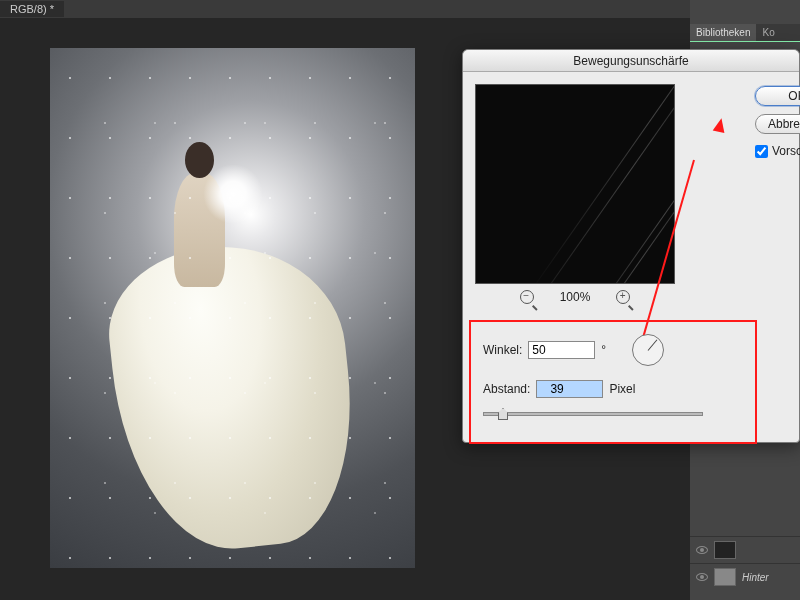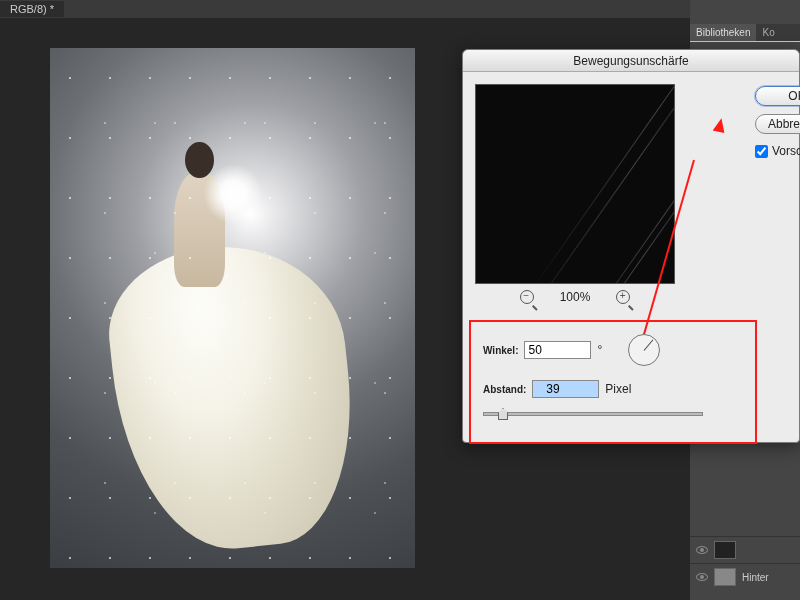--- a/index.html
+++ b/index.html
@@ -210,21 +210,21 @@
     width: 288px; height: 124px;
     border: 2.5px solid #ff1a1a;
     pointer-events: none;
   }
   .row {
     display: flex;
     align-items: center;
     gap: 6px;
     margin-bottom: 14px;
   }
-  .row label { font-size: 10px; font-weight: bold; }
+  .row label { font-size: 12px; }
   input.num {
     width: 67px; height: 18px;
     border: 1px solid #888;
     font-size: 12px;
     padding: 0 3px;
     background: #fff;
   }
   input.num.sel { background: #b4d7ff; padding-left: 13px; }
   .angle-dial {
     width: 32px; height: 32px;
@@ -300,21 +300,21 @@
     left: 251px; top: 68px;
     width: 0; height: 0;
     border-left: 6px solid transparent;
     border-right: 6px solid transparent;
     border-bottom: 14px solid #ff1a1a;
     transform: rotate(12deg);
     pointer-events: none;
   }
   .layer-area {
     position: absolute;
-    bottom: 10px; left: 0; right: 0;
+    bottom: 10px; left: 0; right: 0; font-style: italic;
   }
 </style>
 </head>
 <body>
 
 <div class="tab-bar">
   <div class="doc-tab">RGB/8) *</div>
 </div>
 
 <div class="canvas-area">

